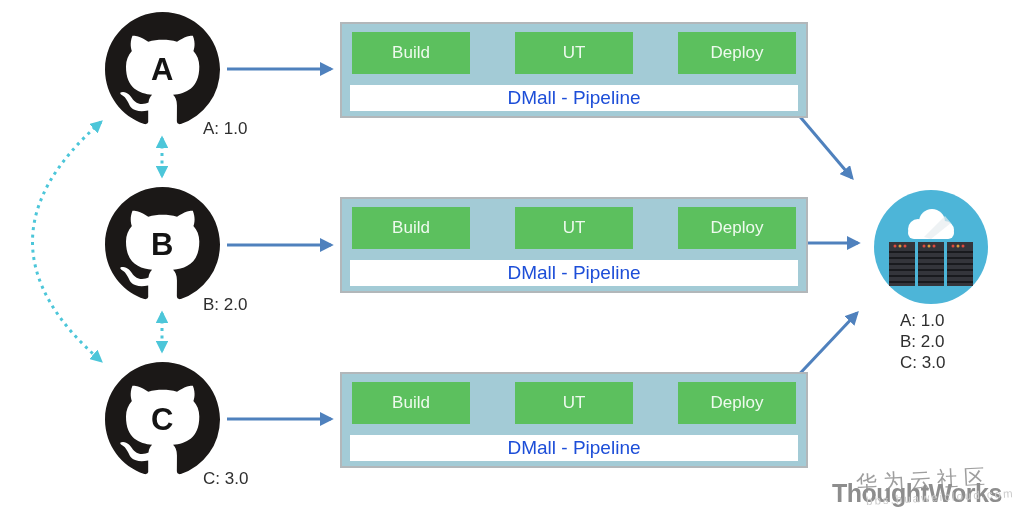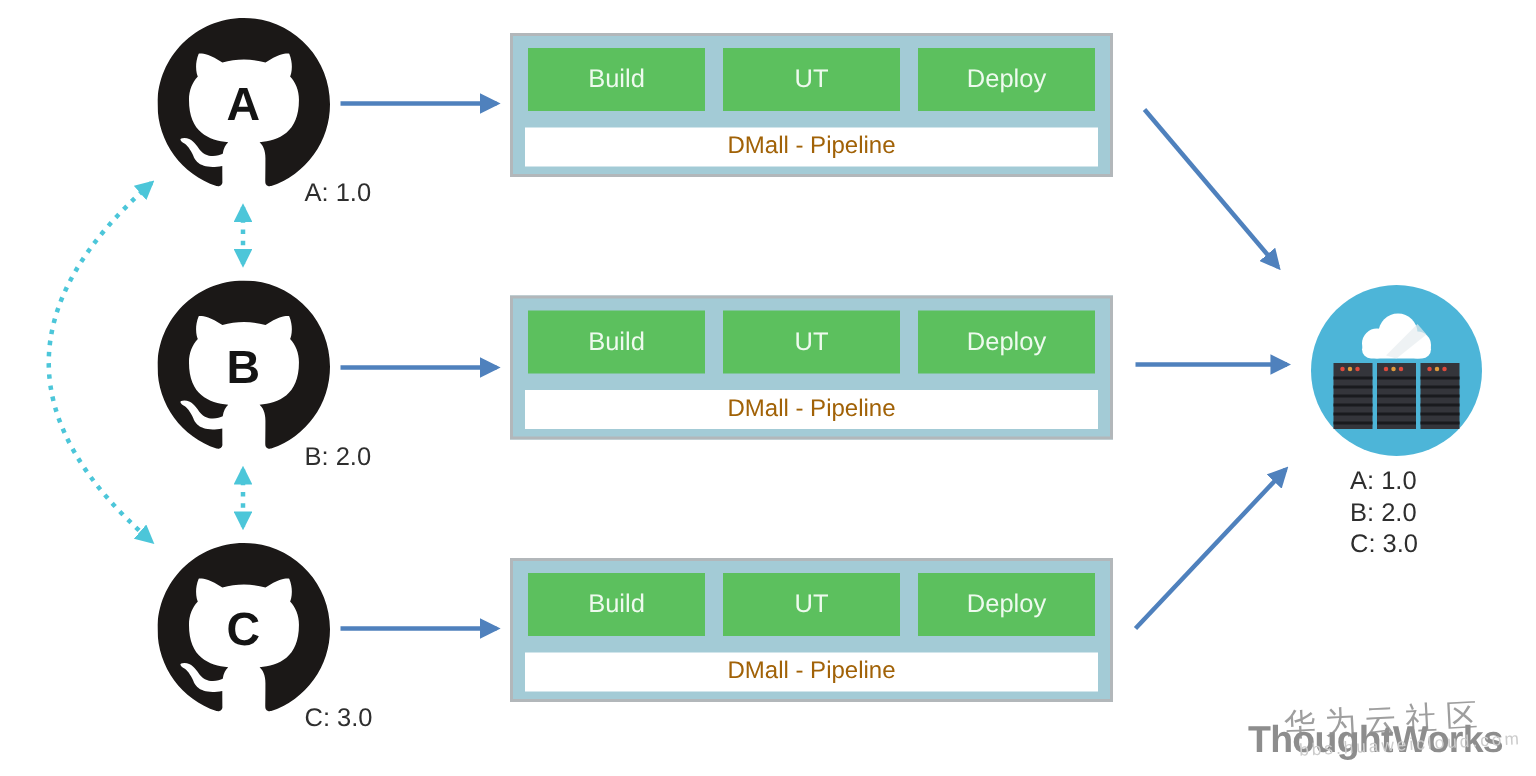--- a/index.html
+++ b/index.html
@@ -35,21 +35,21 @@
   .repo-version {
     position: absolute;
     font-size: 17px;
     color: #2e2e2e;
     white-space: nowrap;
   }
   
   .pipeline {
     position: absolute;
     left: 340px;
-    width: 402px; height: 96px;
+    width: 468px; height: 96px;
     background: #a3cbd6;
     border: 2px solid #b2b7ba;
     box-sizing: border-box;
   }
   .stages {
     display: flex;
     justify-content: space-between;
     padding: 8px 10px 0 10px;
   }
   .stage {
@@ -62,22 +62,22 @@
     font-size: 17px;
   }
   .pipeline-label {
     position: absolute;
     left: 8px; right: 8px; bottom: 5px;
     height: 26px;
     background: #ffffff;
     display: flex;
     align-items: center;
     justify-content: center;
-    font-size: 16px;
-    color: #a16207;
+    font-size: 19px;
+    color: #1d4ed8;
   }
   
   .server {
     position: absolute;
     left: 874px; top: 190px;
     width: 114px; height: 114px;
   }
   .server svg { display: block; }
   .server-versions {
     position: absolute;

